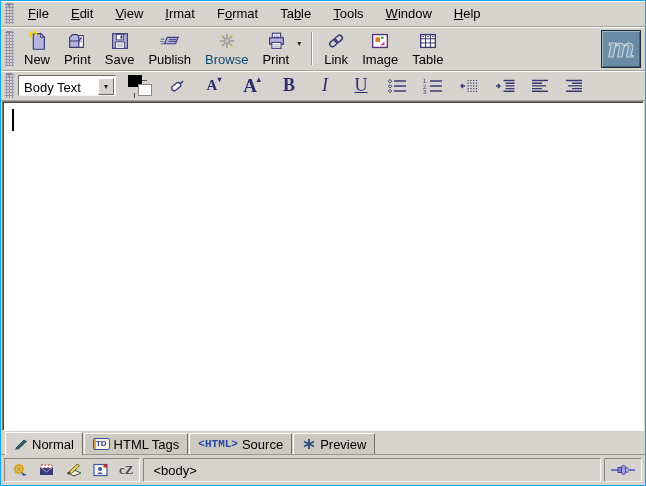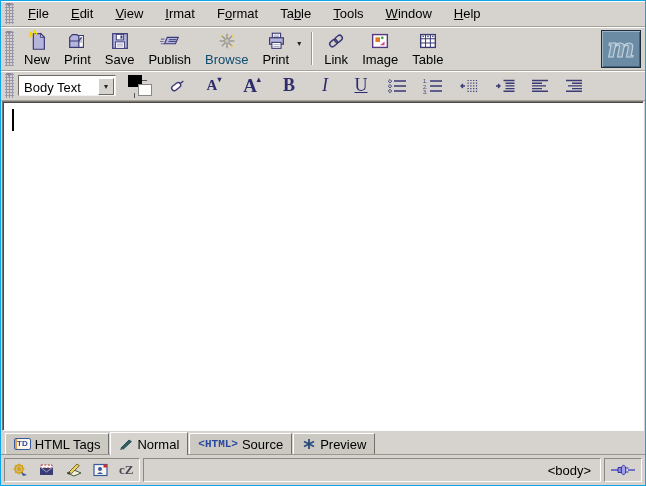--- a/index.html
+++ b/index.html
@@ -75,21 +75,21 @@
          border-bottom: none; margin-right: 1px; }
   .tab.active { background: #d6d3ce; height: 23px; position: relative; z-index: 2; margin-bottom: -1px; }
   .tab .icon-text { color: #2848a0; font-family: "Liberation Mono", monospace; font-size: 11px; font-weight: bold; }
   .td-badge { border: 1px solid #3858a0; background: #fdf6e8; color: #2848a0; font-size: 8px;
               font-weight: bold; padding: 0 2px; line-height: 10px; border-radius: 2px;
               box-shadow: inset 2px 0 0 #e0a050; }
 
   
   .statusbar { height: 30px; display: flex; align-items: stretch; padding: 3px; gap: 3px; }
   .panel { border: 1px solid; border-color: #8a8880 #fdfdfd #fdfdfd #8a8880;
-           display: flex; align-items: center; justify-content: flex-end; }
+           display: flex; align-items: center; }
   .icons-panel { padding: 0 6px; gap: 9px; }
   .tag-panel { flex: 1; padding: 0 9px; }
   .plug-panel { width: 38px; justify-content: center; }
   .cz { font-family: "Liberation Serif", serif; font-weight: bold; font-size: 13px; color: #4a4a55; }
 </style>
 </head>
 <body>
 
 <div class="window">
 
@@ -295,30 +295,30 @@
       </svg>
     </div>
   </div>
 
   <div class="editarea">
     <div class="caret"></div>
     <span></span>
   </div>
 
   <div class="tabstrip">
-    <div class="tab">
-      <span class="td-badge">TD</span>
-      <span>HTML Tags</span>
-    </div>
     <div class="tab active">
       <svg width="14" height="12" viewBox="0 0 14 12">
         <path d="M2 10 L10 2 l2.4 1.6 L4.4 11 z" fill="#2c6060" stroke="#1c3c50" stroke-width="0.8"></path>
         <path d="M2 10 l-1 2 2.4 -0.8 z" fill="#1c3c50"></path>
       </svg>
       <span>Normal</span>
+    </div>
+    <div class="tab">
+      <span class="td-badge">TD</span>
+      <span>HTML Tags</span>
     </div>
     <div class="tab">
       <span class="icon-text">&lt;HTML&gt;</span>
       <span>Source</span>
     </div>
     <div class="tab">
       <svg width="14" height="12" viewBox="0 0 14 12">
         <path d="M7 1 v10 M2 3.5 l10 5 M12 3.5 l-10 5" stroke="#2c4c80" stroke-width="1.8"></path>
         <circle cx="7" cy="6" r="1.4" fill="#2c4c80"></circle>
       </svg>

